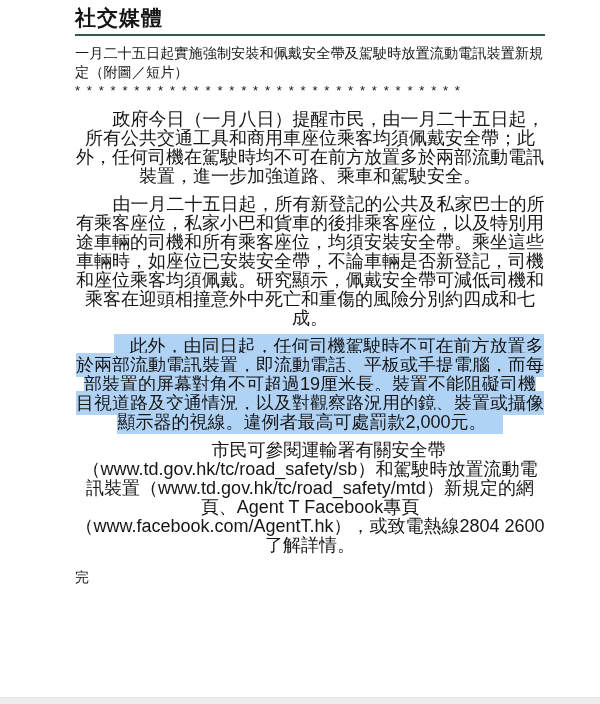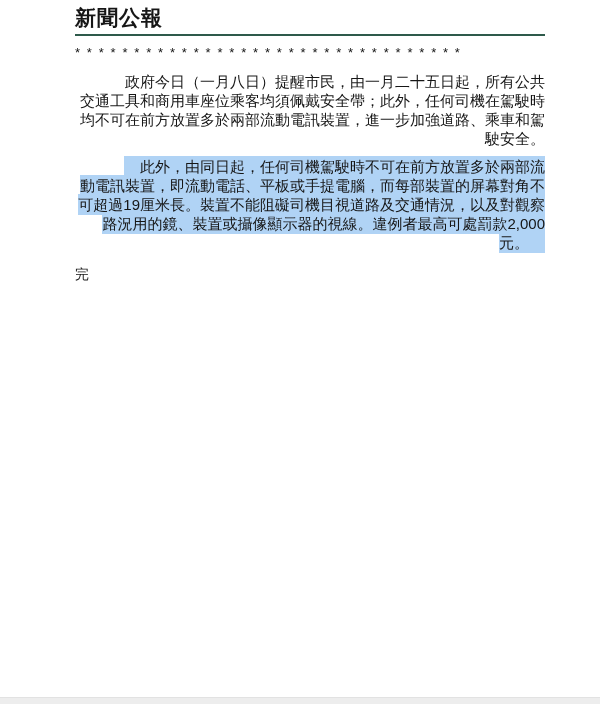--- a/index.html
+++ b/index.html
@@ -35,26 +35,26 @@
   }
   .stars {
     font-size: 13px;
     line-height: 18px;
     letter-spacing: 1.6px;
     white-space: nowrap;
     overflow: hidden;
     margin: 0 0 10px 0;
   }
   p.body-para {
-    font-size: 15px;
+    font-size: 18px;
     line-height: 19px;
     margin: 0 0 9px 0;
     text-indent: 37px;
     overflow-wrap: break-word;
-    text-align: right;
+    text-align: center;
   }
   .hl {
     background: var(--highlight-color, #b0d3f5);
     padding: 2px 16px;
   }
   p.end-mark {
     font-size: 13.9px;
     line-height: 19px;
     margin: 13px 0 0 0;
     text-indent: 0;
@@ -65,33 +65,36 @@
     height: 6px;
     background: var(--strip-color, #ededed);
     border-top: 1px solid #e2e2e2;
   }
 </style>
 </head>
 <body>
 
 <div class="content">
 
-  <h1 class="page-title">新聞公報</h1>
+  <h1 class="page-title">社交媒體</h1>
 
   <div class="title-rule"></div>
 
+  <h2 class="release-heading">一月二十五日起實施強制安裝和佩戴安全帶及駕駛時放置流動電訊裝置新規定（附圖／短片）</h2>
 
   <div class="stars">* * * * * * * * * * * * * * * * * * * * * * * * * * * * * * * * *</div>
 
   <p class="body-para">政府今日（一月八日）提醒市民，由一月二十五日起，所有公共交通工具和商用車座位乘客均須佩戴安全帶；此外，任何司機在駕駛時均不可在前方放置多於兩部流動電訊裝置，進一步加強道路、乘車和駕駛安全。</p>
 
+  <p class="body-para">由一月二十五日起，所有新登記的公共及私家巴士的所有乘客座位，私家小巴和貨車的後排乘客座位，以及特別用途車輛的司機和所有乘客座位，均須安裝安全帶。乘坐這些車輛時，如座位已安裝安全帶，不論車輛是否新登記，司機和座位乘客均須佩戴。研究顯示，佩戴安全帶可減低司機和乘客在迎頭相撞意外中死亡和重傷的風險分別約四成和七成。</p>
 
 
 
   <p class="body-para"><span class="hl">此外，由同日起，任何司機駕駛時不可在前方放置多於兩部流動電訊裝置，即流動電話、平板或手提電腦，而每部裝置的屏幕對角不可超過19厘米長。裝置不能阻礙司機目視道路及交通情況，以及對觀察路況用的鏡、裝置或攝像顯示器的視線。違例者最高可處罰款2,000元。</span></p>
 
 
+  <p class="body-para">市民可參閱運輸署有關安全帶（www.td.gov.hk/tc/road_safety/sb）和駕駛時放置流動電訊裝置（www.td.gov.hk/tc/road_safety/mtd）新規定的網頁、Agent T Facebook專頁（www.facebook.com/AgentT.hk），或致電熱線2804 2600了解詳情。</p>
 
   <p class="end-mark">完</p>
 
 </div>
 
 <div class="bottom-strip"></div>
 
 </body></html>

